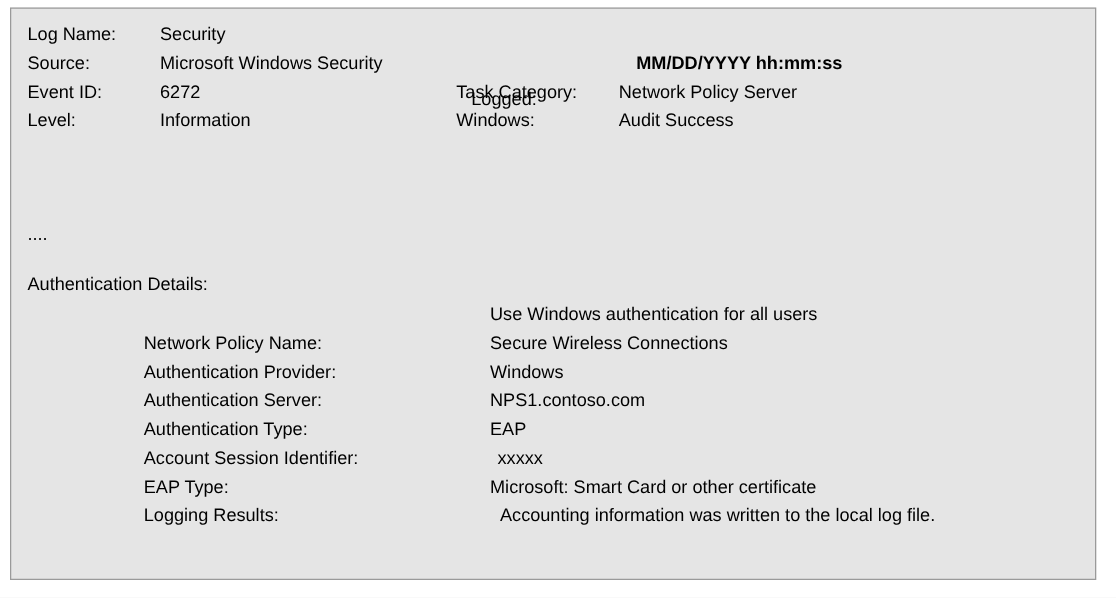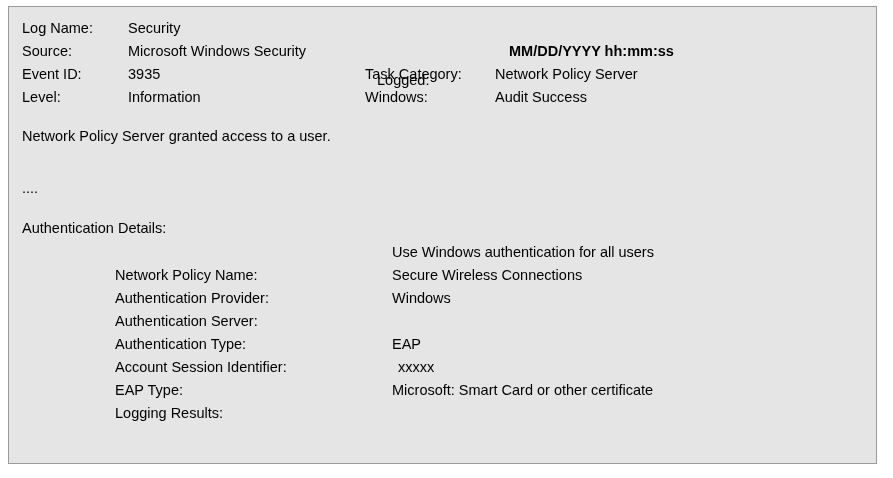--- a/index.html
+++ b/index.html
@@ -108,62 +108,63 @@
         <span class="c-value">Security</span>
       </div>
       <div class="hrow logged">
         <span class="c-label">Source:</span>
         <span class="c-value">Microsoft Windows Security</span>
         <span class="c-label2">Logged:</span>
         <span class="c-value2">MM/DD/YYYY hh:mm:ss</span>
       </div>
       <div class="hrow">
         <span class="c-label">Event ID:</span>
-        <span class="c-value">3935</span>
+        <span class="c-value">6272</span>
         <span class="c-label2">Task Category:</span>
         <span class="c-value2">Network Policy Server</span>
       </div>
       <div class="hrow">
         <span class="c-label">Level:</span>
         <span class="c-value">Information</span>
         <span class="c-label2">Windows:</span>
         <span class="c-value2">Audit Success</span>
       </div>
     </div>
 
-    <div class="body-text summary">Network Policy Server granted access to a user.</div>
     <div class="body-text ellipsis">....</div>
     <div class="body-text auth-heading">Authentication Details:</div>
 
     <div class="details">
       <div class="drow">
         <span class="d-value">Use Windows authentication for all users</span>
       </div>
       <div class="drow">
         <span class="d-label">Network Policy Name:</span>
         <span class="d-value">Secure Wireless Connections</span>
       </div>
       <div class="drow">
         <span class="d-label">Authentication Provider:</span>
         <span class="d-value">Windows</span>
       </div>
       <div class="drow">
         <span class="d-label">Authentication Server:</span>
+        <span class="d-value">NPS1.contoso.com</span>
       </div>
       <div class="drow">
         <span class="d-label">Authentication Type:</span>
         <span class="d-value">EAP</span>
       </div>
       <div class="drow session">
         <span class="d-label">Account Session Identifier:</span>
         <span class="d-value">xxxxx</span>
       </div>
       <div class="drow">
         <span class="d-label">EAP Type:</span>
         <span class="d-value">Microsoft: Smart Card or other certificate</span>
       </div>
       <div class="drow logging">
         <span class="d-label">Logging Results:</span>
+        <span class="d-value">Accounting information was written to the local log file.</span>
       </div>
     </div>
 
   </div>
 </div>
 
 </body></html>

